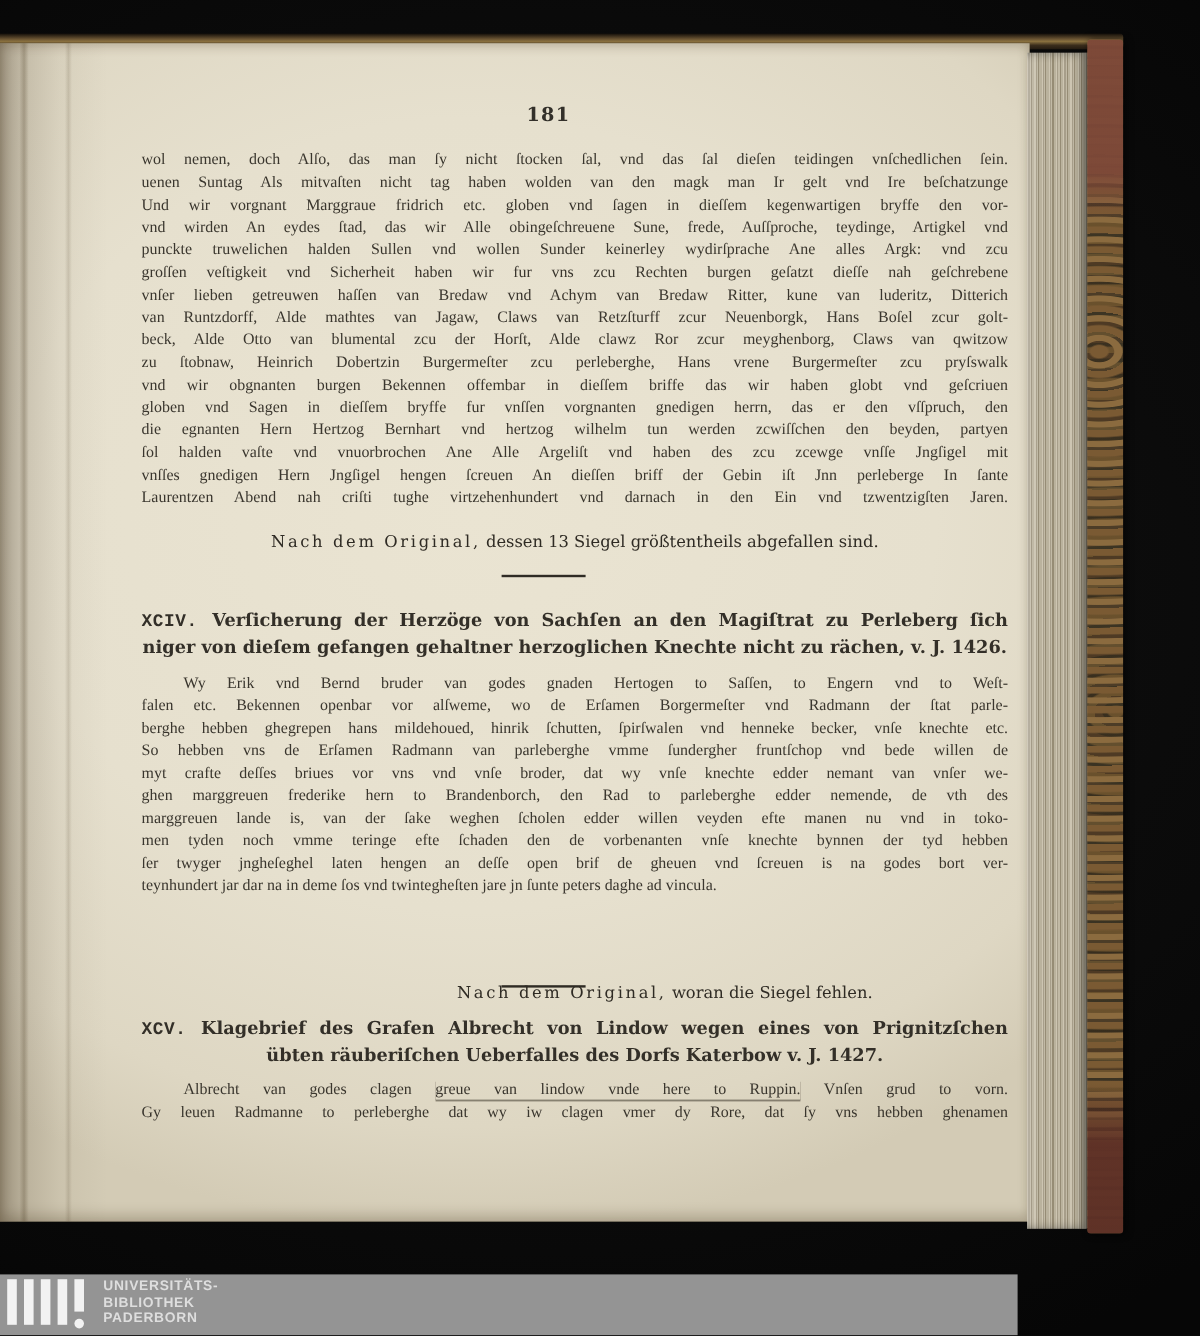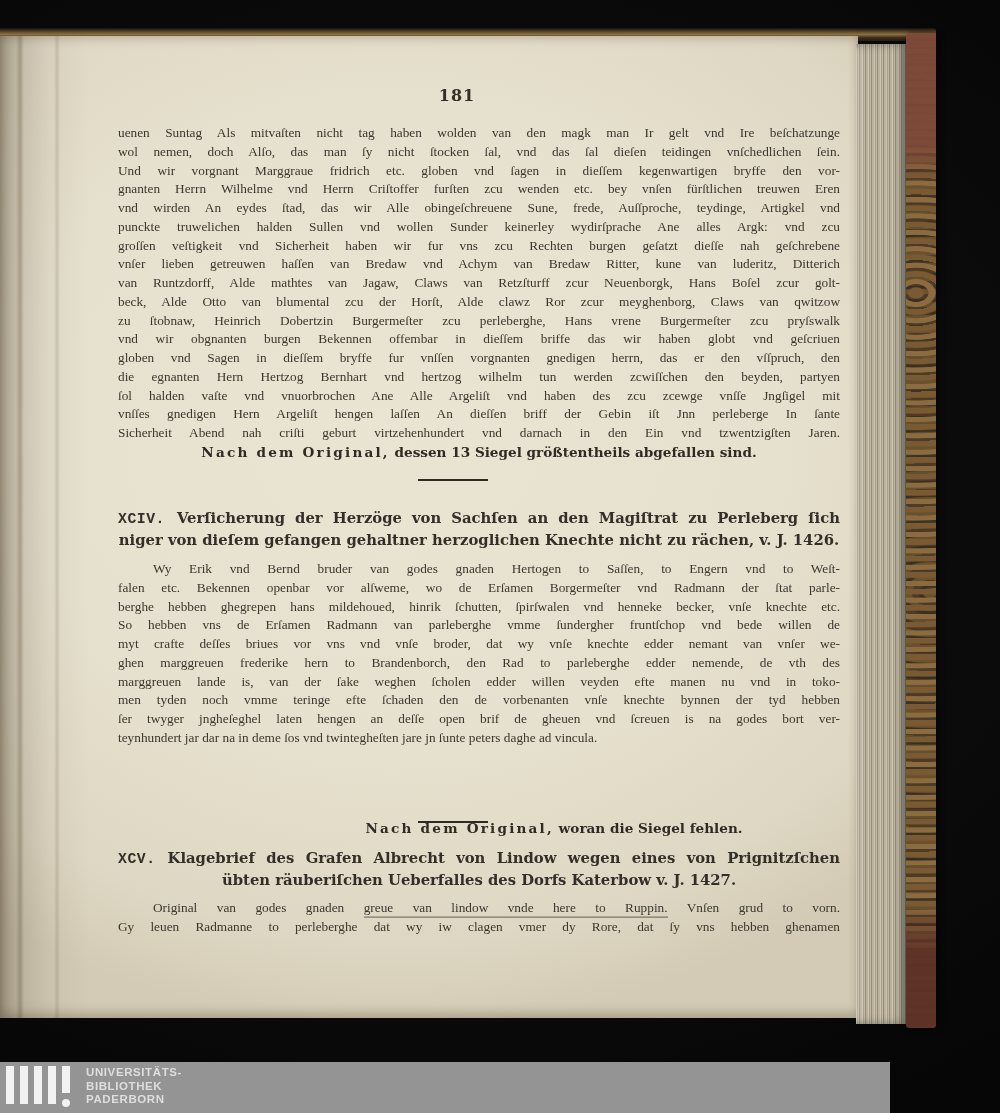--- a/index.html
+++ b/index.html
@@ -36,33 +36,33 @@
 
   
   .text-col{position:absolute;left:118px;top:0;width:722px;color:#3a362e;}
   .pagenum{position:absolute;top:86px;width:100%;text-align:center;transform:translateX(-22px);
     font-family:"DejaVu Serif", serif;font-weight:bold;font-size:16px;letter-spacing:1px;color:#33302a;}
   .block{position:absolute;width:100%;}
   .jline{height:18.75px;line-height:18.75px;font-size:13.3px;overflow:hidden;
     text-align:justify;text-align-last:justify;}
   .lleft{text-align:right;text-align-last:left;}
   .indent{text-indent:35px;}
-  .attr{position:absolute;width:100%;text-align:center;font-size:13.6px;font-weight:700;color:#2f2b24;
+  .attr{position:absolute;width:100%;text-align:center;font-size:13.6px;font-weight:400;color:#2f2b24;
     font-family:"DejaVu Serif", serif;}
   .attr .sperr{letter-spacing:2.2px;}
   .attr2{padding-left:150px;box-sizing:border-box;}
   .rule{position:absolute;left:300px;width:70px;border-top:2px solid #2f2b24;}
   .heading{font-family:"DejaVu Serif", serif;font-weight:bold;color:#332f28;font-size:14.8px;}
   .hl1{height:22px;line-height:22px;overflow:hidden;text-align:justify;text-align-last:justify;}
   .hl2{height:22px;line-height:22px;text-align:center;text-align-last:center;}
   .hnum{font-family:Liberation Mono, monospace;font-weight:bold;letter-spacing:.5px;margin-right:12px;}
   .underlined{border-bottom:1.8px solid #45403456;box-shadow:0 1.5px 0 #4a42357d;padding-bottom:1px;}
 
   
-  .band{position:absolute;left:0;top:1062px;width:848px;height:51px;background:#949494;padding-left:42px;}
+  .band{position:absolute;left:0;top:1062px;width:848px;height:51px;background:#949494;}
   .logo-bars{position:absolute;left:6px;top:4px;height:44px;}
   .bar{position:absolute;top:0;width:8px;background:#f2f2f2;}
   .b1{left:0;height:38px;} .b2{left:14px;height:38px;} .b3{left:28px;height:38px;} .b4{left:42px;height:38px;}
   .b5{left:56px;height:27px;}
   .dot{position:absolute;left:56px;top:33px;width:8px;height:8px;background:#f2f2f2;border-radius:50%;}
   .logo-text{position:absolute;left:86px;top:4px;font-family:"Liberation Sans", sans-serif;
     font-weight:bold;font-size:11.5px;line-height:13.5px;letter-spacing:.6px;color:#dedede;}
 </style>
 </head>
 <body>
@@ -75,37 +75,36 @@
   <div class="crease-1"></div>
   <div class="crease-2"></div>
   <div class="fore-edge"></div>
   <div class="cover"></div>
 
   <div class="text-col">
 
     <div class="pagenum">181</div>
 
     <div class="block" style="top:124px;">
+      <div class="jline">wol nemen, doch Alſo, das man ſy nicht ſtocken ſal, vnd das ſal dieſen teidingen vnſchedlichen ſein.</div>
       <div class="jline">uenen Suntag Als mitvaſten nicht tag haben wolden van den magk man Ir gelt vnd Ire beſchatzunge</div>
-      <div class="jline">wol nemen, doch Alſo, das man ſy nicht ſtocken ſal, vnd das ſal dieſen teidingen vnſchedlichen ſein.</div>
       <div class="jline">Und wir vorgnant Marggraue fridrich etc. globen vnd ſagen in dieſſem kegenwartigen bryffe den vor-</div>
-      <div class="jline">gnanten Herrn Wilhelme vnd Herrn Criſtoffer furſten zcu wenden etc. bey vnſen fürſtlichen treuwen Eren</div>
       <div class="jline">vnd wirden An eydes ſtad, das wir Alle obingeſchreuene Sune, frede, Auſſproche, teydinge, Artigkel vnd</div>
       <div class="jline">punckte truwelichen halden Sullen vnd wollen Sunder keinerley wydirſprache Ane alles Argk: vnd zcu</div>
       <div class="jline">groſſen veſtigkeit vnd Sicherheit haben wir fur vns zcu Rechten burgen geſatzt dieſſe nah geſchrebene</div>
       <div class="jline">vnſer lieben getreuwen haſſen van Bredaw vnd Achym van Bredaw Ritter, kune van luderitz, Ditterich</div>
       <div class="jline">van Runtzdorff, Alde mathtes van Jagaw, Claws van Retzſturff zcur Neuenborgk, Hans Boſel zcur golt-</div>
       <div class="jline">beck, Alde Otto van blumental zcu der Horſt, Alde clawz Ror zcur meyghenborg, Claws van qwitzow</div>
       <div class="jline">zu ſtobnaw, Heinrich Dobertzin Burgermeſter zcu perleberghe, Hans vrene Burgermeſter zcu pryſswalk</div>
       <div class="jline">vnd wir obgnanten burgen Bekennen offembar in dieſſem briffe das wir haben globt vnd geſcriuen</div>
       <div class="jline">globen vnd Sagen in dieſſem bryffe fur vnſſen vorgnanten gnedigen herrn, das er den vſſpruch, den</div>
       <div class="jline">die egnanten Hern Hertzog Bernhart vnd hertzog wilhelm tun werden zcwiſſchen den beyden, partyen</div>
       <div class="jline">ſol halden vaſte vnd vnuorbrochen Ane Alle Argeliſt vnd haben des zcu zcewge vnſſe Jngſigel mit</div>
-      <div class="jline">vnſſes gnedigen Hern Argeliſt hengen laſſen An dieſſen briff der Gebin iſt Jnn perleberge In ſante</div>
-      <div class="jline">Sicherheit Abend nah criſti geburt virtzehenhundert vnd darnach in den Ein vnd tzwentzigſten Jaren.</div>
+      <div class="jline">vnſſes gnedigen Hern Jngſigel hengen ſcreuen An dieſſen briff der Gebin iſt Jnn perleberge In ſante</div>
+      <div class="jline">Laurentzen Abend nah criſti tughe virtzehenhundert vnd darnach in den Ein vnd tzwentzigſten Jaren.</div>
     </div>
 
     <div class="attr" style="top:444px;">
       <span class="sperr">Nach dem Original,</span><span> dessen 13 Siegel größtentheils abgefallen sind.</span>
     </div>
 
     <div class="rule" style="top:479px;"></div>
 
     <div class="block heading" style="top:507px;">
       <div class="hl1">
@@ -134,21 +133,21 @@
     <div class="rule" style="top:821px;"></div>
 
     <div class="block heading" style="top:847px;">
       <div class="hl1">
         <span class="hnum">XCV.</span><span>Klagebrief des Grafen Albrecht von Lindow wegen eines von Prignitzſchen Rittern ver-</span>
       </div>
       <div class="hl2">übten räuberiſchen Ueberfalles des Dorfs Katerbow v. J. 1427.</div>
     </div>
 
     <div class="block" style="top:899px;">
-      <div class="jline indent"><span>Original van godes gnaden </span><span class="underlined">greue van lindow vnde here to Ruppin.</span><span>  Vnſen grud to vorn.</span></div>
+      <div class="jline indent"><span>Albrecht van godes clagen </span><span class="underlined">greue van lindow vnde here to Ruppin.</span><span>  Vnſen grud to vorn.</span></div>
       <div class="jline">Gy leuen Radmanne to perleberghe dat wy iw clagen vmer dy Rore, dat ſy vns hebben ghenamen</div>
     </div>
 
   </div>
 
   <div class="band">
     <div class="logo-bars">
       <div class="bar b1"></div>
       <div class="bar b2"></div>
       <div class="bar b3"></div>

